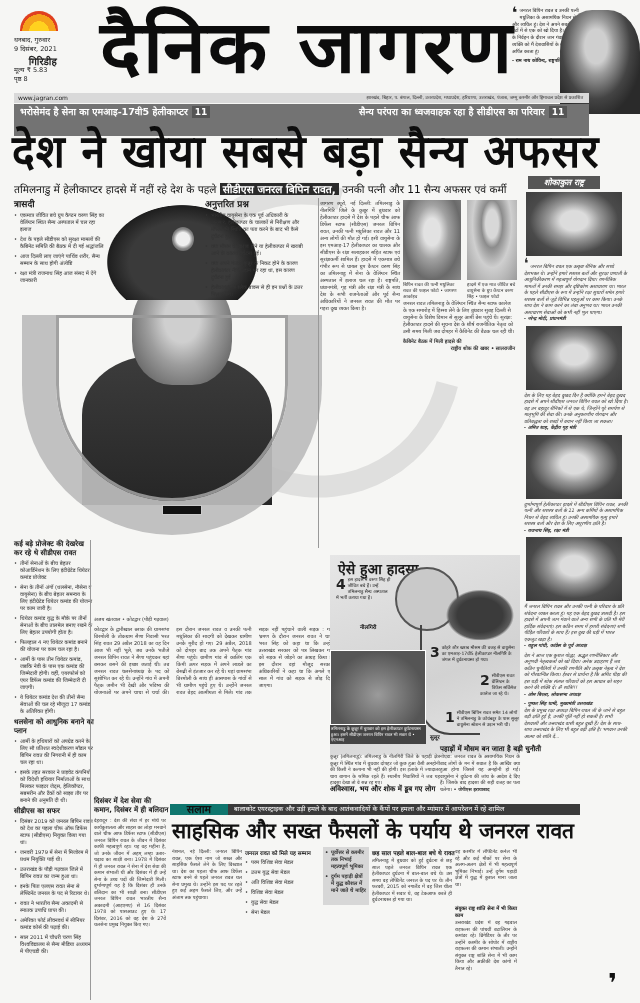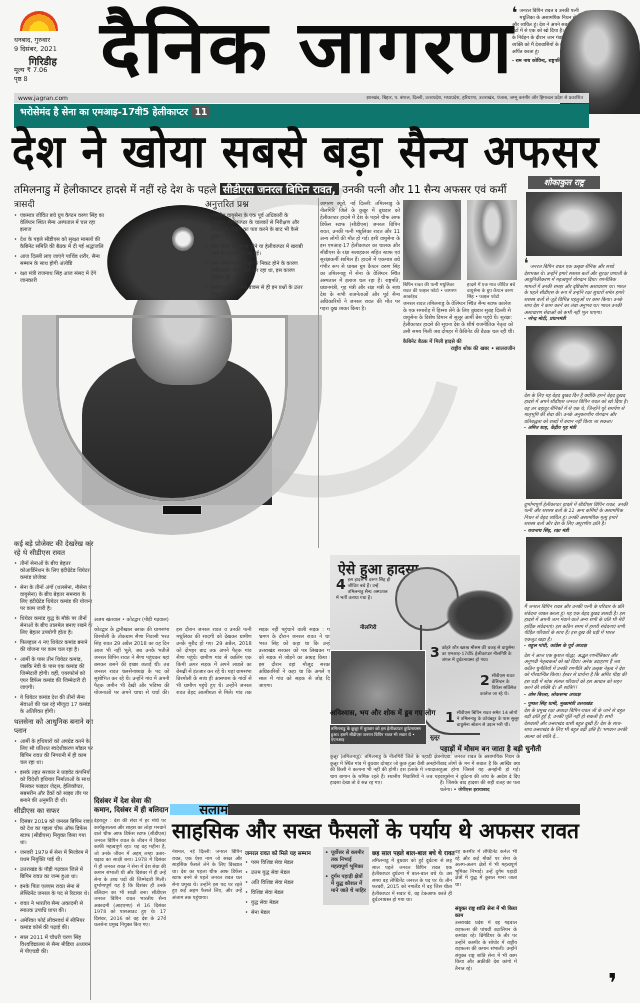--- a/index.html
+++ b/index.html
@@ -12,33 +12,33 @@
   .meta { position: absolute; left: 14px; top: 36px; font-size: 6.5px; line-height: 9px; color: #222; }
   .meta .city { font-weight: bold; font-size: 10px; margin-top: 3px; text-align: right; }
   .brand { position: absolute; left: 100px; top: 2px; font-family: "DejaVu Sans", sans-serif; font-weight: 900; font-size: 72px; letter-spacing: 2px; line-height: 90px; color: #0c0c0c; transform: scaleX(1.07); transform-origin: left; }
   .quote-top { position: absolute; left: 512px; top: 8px; width: 78px; font-size: 4.8px; line-height: 6.8px; color: #222; }
   .quote-top .qmark { font-size: 16px; line-height: 10px; float: left; margin-right: 2px; font-weight: bold; }
   .portrait-top { position: absolute; left: 560px; top: 10px; width: 80px; height: 104px; background: radial-gradient(ellipse at 45% 35%, #cfcfcf 0 18%, #9a9a9a 30%, #444 55%, #2a2a2a 75%); border-radius: 40% 40% 0 0; }
 
   .url-bar { position: absolute; left: 14px; top: 93px; width: 575px; height: 10px; background: #d9d9d9; font-size: 6px; line-height: 10px; padding-left: 4px; }
   .url-bar .editions { position: absolute; right: 6px; top: 0; font-size: 4.6px; color: #333; }
 
-  .teaser-bar { position: absolute; left: 14px; top: 104px; width: 575px; height: 24px; background: #0f766e; color: #fff; font-size: 9.5px; line-height: 15px; font-weight: bold; }
+  .teaser-bar { position: absolute; left: 14px; top: 104px; width: 575px; height: 32px; background: #737373; color: #fff; font-size: 9.5px; line-height: 15px; font-weight: bold; }
   .teaser-bar .t1 { position: absolute; left: 6px; }
   .teaser-bar .t2 { position: absolute; left: 345px; }
   .pg { display: inline-block; background: #555; color: #fff; padding: 0 3px; margin-left: 4px; font-size: 9px; line-height: 12px; }
 
   
   .headline { position: absolute; left: 12px; top: 124px; width: 620px; font-weight: 900; font-size: 45px; line-height: 56px; letter-spacing: 1px; color: #0d0d0d; white-space: nowrap; transform: scaleX(0.95); transform-origin: left; }
   .subhead { position: absolute; left: 14px; top: 182px; width: 510px; font-size: 10.5px; line-height: 14px; color: #111; white-space: nowrap; }
   .subhead .hl { background: #2b2b2b; color: #fff; padding: 0 3px; font-weight: bold; }
 
   
   .col-left { position: absolute; left: 14px; top: 198px; width: 92px; }
-  .sec-h { font-weight: normal; font-size: 9px; line-height: 12px; margin-bottom: 2px; }
+  .sec-h { font-weight: bold; font-size: 9px; line-height: 12px; margin-bottom: 2px; }
   .bullets { list-style: none; font-size: 5.2px; line-height: 7px; color: #333; }
   .bullets li { position: relative; padding-left: 6px; margin-bottom: 3px; }
   .bullets li::before { content: "•"; position: absolute; left: 0; top: 0; color: #333; }
 
   
   .hero { position: absolute; left: 22px; top: 205px; width: 300px; height: 330px; }
   .hero .cap { position: absolute; left: 85px; top: 0px; width: 150px; height: 95px; background: radial-gradient(ellipse at 50% 60%, #3a3a3a 0 50%, #1e1e1e 70%, transparent 71%); }
   .hero .emblem { position: absolute; left: 150px; top: 22px; width: 22px; height: 24px; border-radius: 50%; background: radial-gradient(circle, #eee 0 40%, #888 60%, #444); }
   .hero .face { position: absolute; left: 110px; top: 70px; width: 100px; height: 110px; border-radius: 45% 45% 40% 40%; background: radial-gradient(ellipse at 50% 40%, #cfcfcf 0 25%, #9c9c9c 50%, #6b6b6b 80%); }
   .hero .body { position: absolute; left: 60px; top: 150px; width: 190px; height: 150px; border-radius: 40% 40% 0 0; background: linear-gradient(#3c3c3c, #262626); }
@@ -77,21 +77,21 @@
   .info .wreck { position: absolute; left: 0; top: 95px; width: 96px; height: 75px; background: radial-gradient(ellipse at 50% 60%, #9b9b9b, #555 70%); border: 1px solid #fff; }
   .info .wreck-cap { position: absolute; left: 0; top: 170px; width: 96px; font-size: 4.2px; line-height: 5.5px; color: #fff; background: #444; padding: 1px; }
   .step { position: absolute; font-size: 4.5px; line-height: 6px; color: #222; }
   .step b { font-size: 14px; line-height: 14px; float: left; margin-right: 2px; }
   .route { position: absolute; left: 90px; top: 70px; width: 60px; height: 110px; border-left: 2px solid #444; border-bottom: 2px solid #444; border-radius: 0 0 0 30px; }
   .place { position: absolute; font-size: 5.5px; font-weight: bold; color: #111; }
 
   .mini-h { position: absolute; font-weight: bold; font-size: 7px; color: #111; }
   .mini-body { position: absolute; font-size: 4.8px; line-height: 6.5px; color: #333; text-align: justify; }
   .tag-bar { position: absolute; left: 170px; top: 804px; width: 410px; height: 11px; background: #3a3a3a; color: #fff; font-size: 6.5px; line-height: 11px; }
-  .tag-bar .tag { position: absolute; left: 0; top: 0; width: 58px; background: #7dd3fc; color: #111; text-align: right; font-weight: bold; font-size: 13px; }
+  .tag-bar .tag { position: absolute; left: 0; top: 0; width: 58px; background: #0f766e; color: #111; text-align: center; font-weight: bold; font-size: 11px; }
   .tag-bar .txt { position: absolute; left: 64px; top: 0; white-space: nowrap; }
   .bottom-h { position: absolute; left: 172px; top: 817px; font-size: 21px; line-height: 28px; color: #111; white-space: nowrap; }
   .dec-h { position: absolute; left: 94px; top: 797px; width: 75px; font-weight: bold; font-size: 7px; line-height: 9px; }
   .honors { position: absolute; left: 245px; top: 849px; width: 75px; }
   .gray-box { position: absolute; left: 323px; top: 847px; width: 46px; height: 58px; background: #d7d7d7; padding: 2px; }
   .bcol { position: absolute; font-size: 4.8px; line-height: 6.5px; color: #333; text-align: justify; }
 
   .divider-v { position: absolute; width: 1px; background: #999; }
   .watermark { position: absolute; left: 160px; top: 180px; width: 300px; height: 320px; border: 22px solid rgba(180,180,180,0.35); border-radius: 50%; border-right-color: transparent; transform: rotate(-30deg); pointer-events: none; }
   .close-q { position: absolute; left: 608px; top: 968px; font-size: 26px; font-weight: bold; color: #111; }
@@ -100,39 +100,40 @@
 <body>
 
 <div class="page">
 
   <div class="masthead">
     <div class="logo-sun"></div>
     <div class="meta">
       <div>धनबाद, गुरुवार</div>
       <div>9 दिसंबर, 2021</div>
       <div class="city">गिरिडीह</div>
-      <div>मूल्य ₹ 7.06</div>
+      <div>मूल्य ₹ 5.83</div>
       <div>पृष्ठ 8</div>
     </div>
     <div class="brand">दैनिक जागरण</div>
     <div class="quote-top">
       <span class="qmark">❛</span>
       <span>जनरल बिपिन रावत व उनकी पत्नी मधुलिका के असामयिक निधन से स्तब्ध और व्यथित हूं। देश ने अपने सबसे बहादुर बेटों में से एक को खो दिया है। अपने कर्तव्यों के निर्वहन के दौरान जान गंवाने वाले हर व्यक्ति को मैं देशवासियों के साथ श्रद्धांजलि अर्पित करता हूं।</span>
       <div style="font-weight:bold;margin-top:2px">- राम नाथ कोविन्द, राष्ट्रपति</div>
     </div>
     <div class="portrait-top"></div>
   </div>
 
   <div class="url-bar">
     <span>www.jagran.com</span>
     <span class="editions">झारखंड, बिहार, प. बंगाल, दिल्ली, उत्तरप्रदेश, मध्यप्रदेश, हरियाणा, उत्तराखंड, पंजाब, जम्मू कश्मीर और हिमाचल प्रदेश से प्रकाशित</span>
   </div>
 
   <div class="teaser-bar">
     <span class="t1"><span>भरोसेमंद है सेना का एमआइ-17वी5 हेलीकाप्टर</span><span class="pg">11</span></span>
+    <span class="t2"><span>सैन्य परंपरा का ध्वजवाहक रहा है सीडीएस का परिवार</span><span class="pg">11</span></span>
   </div>
 
   <div class="watermark"></div>
 
   <h1 class="headline">देश ने खोया सबसे बड़ा सैन्य अफसर</h1>
   <div class="subhead">
     <span>तमिलनाडु में हेलीकाप्टर हादसे में नहीं रहे देश के पहले</span>
     <span class="hl">सीडीएस जनरल बिपिन रावत,</span>
     <span>उनकी पत्नी और 11 सैन्य अफसर एवं कर्मी</span>
   </div>
@@ -235,32 +236,33 @@
     <div class="step" style="left:6px;top:22px;width:55px"><b>4</b><span>इस हादसे में वरुण सिंह ही जीवित बचे हैं। उन्हें तमिलनाडु सैन्य अस्पताल में भर्ती कराया गया है।</span></div>
     <div class="step" style="left:100px;top:90px;width:85px"><b>3</b><span>कोहरे और खराब मौसम की वजह से वायुसेना का एमआइ-17वी5 हेलीकाप्टर नीलगिरि के जंगल में दुर्घटनाग्रस्त हो गया।</span></div>
     <div class="step" style="left:150px;top:118px;width:40px"><b>2</b><span>सीडीएस रावत वेलिंग्टन के डिफेंस सर्विसेज कालेज जा रहे थे।</span></div>
     <div class="step" style="left:115px;top:155px;width:75px"><b>1</b><span>सीडीएस बिपिन रावत समेत 14 लोगों ने तमिलनाडु के कोयंबटूर के पास सुलूर वायुसेना स्टेशन से उड़ान भरी थी।</span></div>
     <div class="place" style="left:30px;top:68px">नीलगिरी</div>
     <div class="place" style="left:100px;top:178px">सुलूर</div>
     <div class="wreck"></div>
     <div class="wreck-cap">तमिलनाडु के कुन्नूर में बुधवार को इस हेलीकाप्टर दुर्घटनाग्रस्त हुआ। इसमें सीडीएस जनरल बिपिन रावत भी सवार थे • एएनआइ</div>
   </div>
 
-  <div class="mini-h" style="left:330px;top:708px">अविश्वास, भय और शोक में डूब गए लोग</div>
+  <div class="mini-h" style="left:330px;top:784px">अविश्वास, भय और शोक में डूब गए लोग</div>
   <div class="mini-body" style="left:330px;top:754px;width:110px">कुन्नूर (तमिलनाडु): तमिलनाडु के नीलगिरी जिले के पहाड़ी क्षेत्र कुन्नूर में स्थित गांव में बुधवार दोपहर जो कुछ हुआ वैसी अनहोनी की किसी ने कल्पना भी नहीं की होगी। इस इलाके में ज्यादातर चाय बागान के श्रमिक रहते हैं। स्थानीय निवासियों ने जब यह हादसा देखा तो वे सन्न रह गए।</div>
   <div class="mini-h" style="left:440px;top:744px">पहाड़ों में मौसम बन जाता है बड़ी चुनौती</div>
   <div class="mini-body" style="left:440px;top:754px;width:80px"><span>नोएडा: जनरल रावत के असामयिक निधन के बाद लोगों के मन में सवाल है कि आखिर क्या हुआ होगा जिससे यह अनहोनी हो गई। वायुसेना ने दुर्घटना की जांच के आदेश दे दिए हैं। जिसके बाद हादसा की सही वजह का पता चलेगा।</span> <b>• जेपीएस इरायाबाद</b></div>
 
   <div class="dec-h">दिसंबर में देश सेवा की कमान, दिसंबर में ही बलिदान</div>
   <div class="bcol" style="left:94px;top:818px;width:72px;height:180px;overflow:hidden">देहरादून : देश की सेवा में हर मोर्चे पर कार्यकुशलता और साहस का लोहा मनवाने वाले चीफ आफ डिफेंस स्टाफ (सीडीएस) जनरल बिपिन रावत के जीवन में दिसंबर काफी महत्वपूर्ण रहा। यह वह महीना है, जो उनके जीवन में अहम् लम्हा उतार-चढ़ाव का साक्षी बना। 1978 में दिसंबर में ही जनरल रावत ने सेना में देश सेवा की कमान संभाली थी और दिसंबर में ही उन्हें सेना के उच्च पदों की जिम्मेदारी मिली। दुर्भाग्यपूर्ण यह है कि दिसंबर ही उनके बलिदान का भी साक्षी बना। सीडीएस जनरल बिपिन रावत भारतीय सैन्य अकादमी (आइएमए) से 16 दिसंबर 1978 को पासआउट हुए थे। 17 दिसंबर, 2016 को वह देश के 27वें थलसेना प्रमुख नियुक्त किए गए।</div>
 
   <div class="tag-bar">
     <span class="tag">सलाम</span>
-  </div>
-  <h2 class="bottom-h">साहसिक और सख्त फैसलों के पर्याय थे अफसर रावत</h2>
+    <span class="txt">बालाकोट एयरस्ट्राइक और उड़ी हमले के बाद आतंकवादियों के कैंपों पर हमला और म्यांमार में आपरेशन में रहे शामिल</span>
+  </div>
+  <h2 class="bottom-h">साहसिक और सख्त फैसलों के पर्याय थे जनरल रावत</h2>
   <div class="bcol" style="left:172px;top:849px;width:70px;height:150px;overflow:hidden">नेशनल, नई दिल्ली: जनरल बिपिन रावत, एक ऐसा नाम जो सख्त और साहसिक फैसले लेने के लिए विख्यात था। देश का पहला चीफ आफ डिफेंस स्टाफ बनने से पहले जनरल रावत थल सेना प्रमुख थे। उन्होंने इस पद पर रहते हुए कई अहम फैसले लिए, और उन्हें अंजाम तक पहुंचाया।</div>
 
   <div class="honors">
     <div style="font-weight:bold;font-size:5.5px;margin-bottom:2px">जनरल रावत को मिले यह सम्मान</div>
     <ul class="bullets">
       <li>परम विशिष्ट सेवा मेडल</li>
       <li>उत्तम युद्ध सेवा मेडल</li>
       <li>अति विशिष्ट सेवा मेडल</li>
       <li>विशिष्ट सेवा मेडल</li>
       <li>युद्ध सेवा मेडल</li>

